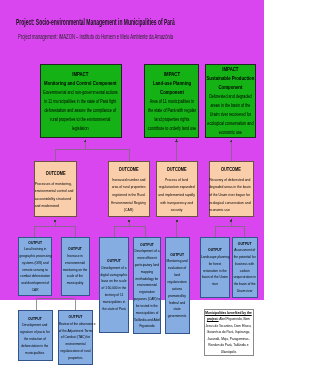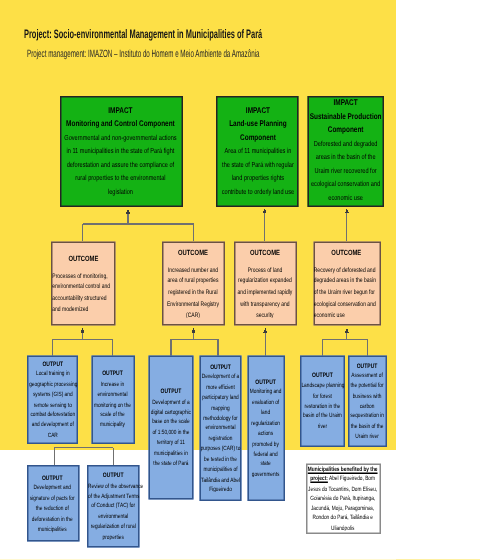--- a/index.html
+++ b/index.html
@@ -1,17 +1,17 @@
 <!DOCTYPE html>
 <html><head>
 <meta charset="utf-8">
 <style>
   html,body{margin:0;padding:0;width:264px;height:373px;background:#ffffff;overflow:hidden;}
   body{font-family:"Liberation Sans",sans-serif;}
-  .canvas{position:relative;width:264px;height:300px;background:#fde047;}
+  .canvas{position:relative;width:264px;height:300px;background:#d946ef;}
   #title{position:absolute;left:15.8px;top:17.8px;font-size:8.2px;font-weight:bold;color:#151515;
          white-space:nowrap;transform:scaleX(0.606);transform-origin:left top;}
   #subtitle{position:absolute;left:17.6px;top:33px;font-size:7px;color:#262626;
             white-space:nowrap;transform:scaleX(0.5946);transform-origin:left top;}
   .box{position:absolute;box-sizing:border-box;display:flex;flex-direction:column;
        align-items:center;justify-content:center;overflow:visible;}
   .inner{width:128.205%;transform:scaleX(0.78);transform-origin:center center;text-align:center;
          white-space:nowrap;}
   .impact{background:#14b214;border:0.9px solid #242424;}
   .outcome{background:#fbceab;border:0.9px solid #6b5243;}

